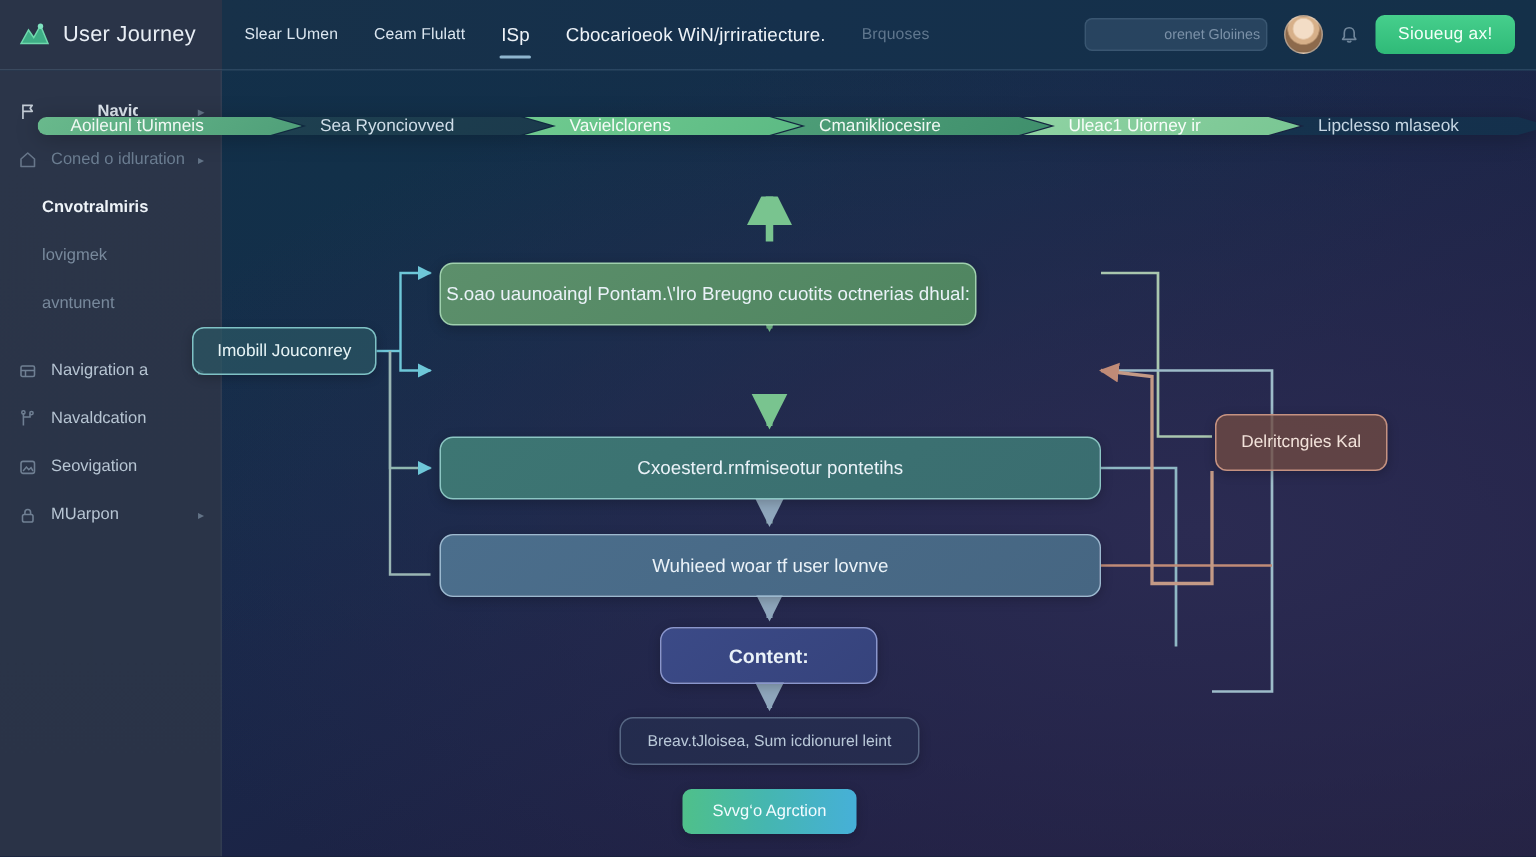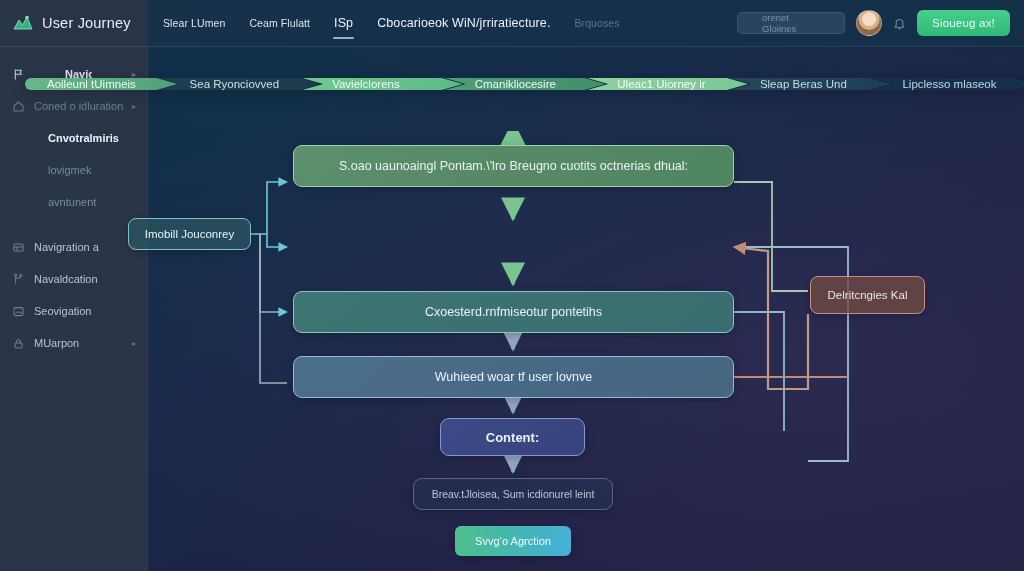--- a/index.html
+++ b/index.html
@@ -42,24 +42,24 @@
   .topnav-item.dim { color: #5f768d; }
   .topnav-item.active::after {
     content: ""; position: absolute; left: 0; right: 0; bottom: 5px;
     height: 2px; border-radius: 2px; background: #8fb6cf;
   }
 
   .topright {
     margin-left: auto; display: flex; align-items: center; gap: 11px; padding-right: 14px;
   }
   .search-box {
-    width: 108px; height: 22px; border-radius: 5px;
+    width: 122px; height: 22px; border-radius: 5px;
     background: rgba(120,150,180,.20);
     border: 1px solid rgba(150,180,205,.16);
-    display: flex; align-items: center; padding: 0 24px; justify-content: flex-end;
+    display: flex; align-items: center; padding: 0 4px; justify-content: flex-end;
   }
   .search-box span { font-size: 9.5px; color: #7b91a8; }
   .avatar {
     width: 26px; height: 26px; border-radius: 50%; flex: none;
     background: radial-gradient(circle at 50% 34%, #f3ddc6 0 34%, #d7b089 36% 52%, #8d6a4c 54% 72%, #6c5a44 100%);
     border: 1px solid rgba(230,230,230,.4);
   }
   .bell { width: 13px; height: 13px; position: relative; opacity: .62; }
   .cta-btn {
     height: 26px; padding: 0 15px; border-radius: 6px;
@@ -80,21 +80,21 @@
     display: flex; align-items: center; gap: 9px;
     height: 32px; padding: 0 11px 0 12px;
     font-size: 11px; color: #8a9cb0; white-space: nowrap;
   }
   .side-item .si-ico { width: 13px; height: 13px; flex: none; opacity: .62; }
   .side-item .si-lab { flex: 1; overflow: hidden; }
   .side-item .si-car { font-size: 8px; color: #6d7f93; opacity: .85; }
   .side-item.lvl1 { color: #dfe7ef; font-weight: bold; gap: 40px; }
   .side-item.lvl1 .si-ico { opacity: .85; }
   .side-item.faded { color: #6b7d91; }
-  .side-item.sub { padding-left: 48px; font-size: 11px; }
+  .side-item.sub { padding-left: 28px; font-size: 11px; }
   .side-item.sub.cur { color: #eef3f8; font-weight: bold; }
   .side-item.sub.rest { color: #78899c; }
   .side-gap { height: 13px; }
   .side-item.mid { color: #b7c5d3; }
 
   
   #stagebar {
     position: absolute; left: 8px; top: 78px;
     width: 1008px; height: 53px;
     display: flex; align-items: flex-start;
@@ -128,21 +128,21 @@
   #canvas { position: absolute; left: 148px; top: 131px; width: 876px; height: 440px; }
   #wires { position: absolute; left: 0; top: 0; width: 876px; height: 440px; }
 
   .node {
     position: absolute; border-radius: 9px;
     display: flex; align-items: center; justify-content: center;
     font-size: 12.5px; color: #eaf2f8; text-align: center;
     padding: 0 14px; white-space: nowrap; overflow: hidden;
     box-shadow: 0 2px 8px rgba(0,0,0,.22);
   }
-  .n1 { left: 145px; top: 14px;  width: 441px; height: 42px;
+  .n1 { left: 145px; top: 44px;  width: 358px; height: 42px;
         background: linear-gradient(140deg, #5c8f6b 0%, #4f8560 100%); border: 1px solid #9fd0ad; }
   .n2 { left: 145px; top: 95px;  width: 441px; height: 42px;
         background: linear-gradient(140deg, #3d7a78 0%, #37706f 100%); border: 1px solid #86c2bd; }
   .n3 { left: 145px; top: 160px; width: 441px; height: 42px;
         background: linear-gradient(140deg, #3d7673 0%, #3a6d70 100%); border: 1px solid #8cc6c3; text-align: right; }
   .n4 { left: 145px; top: 225px; width: 441px; height: 42px;
         background: linear-gradient(140deg, #4b6e8c 0%, #466682 100%); border: 1px solid #9cb9cf; }
   .n5 { left: 292px; top: 287px; width: 145px; height: 38px;
         background: linear-gradient(140deg, #3b4a87 0%, #36437c 100%); border: 1px solid #8a96cc;
         font-size: 13px; font-weight: bold; }
@@ -282,21 +282,20 @@
       <span class="si-car">▸</span>
     </div>
   </aside>
 
   <div id="stagebar">
     <div class="chev s-mid">Aoileunl tUimneis</div>
     <div class="chev s-dark">Sea Ryonciovved</div>
     <div class="chev s-light">Vavielclorens</div>
     <div class="chev s-med">Cmanikliocesire</div>
     <div class="chev s-pale">Uleac1 Uiorney ir</div>
-    <div class="chev s-deep">Sleap Beras Und</div>
     <div class="chev s-navy">Lipclesso mlaseok</div>
   </div>
 
   <div id="canvas">
 
     <svg id="wires" viewBox="0 0 876 440">
       <defs>
         <marker id="ah-green" markerWidth="7" markerHeight="7" refX="5.4" refY="3" orient="auto">
           <path d="M0 0 L6 3 L0 6 Z" fill="#79c48f"></path>
         </marker>

